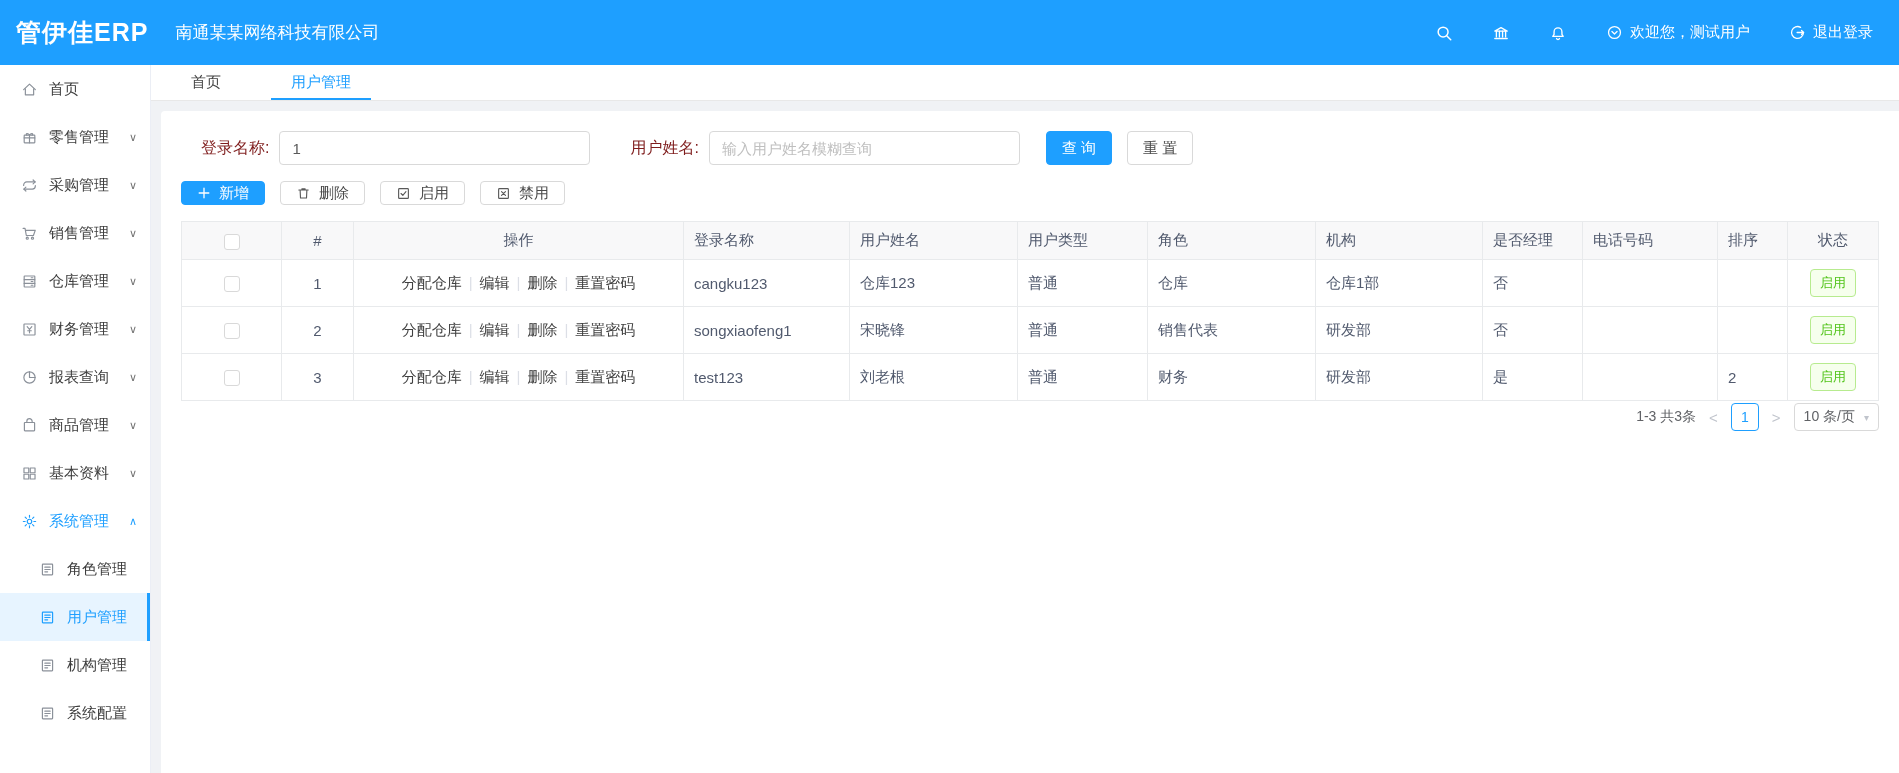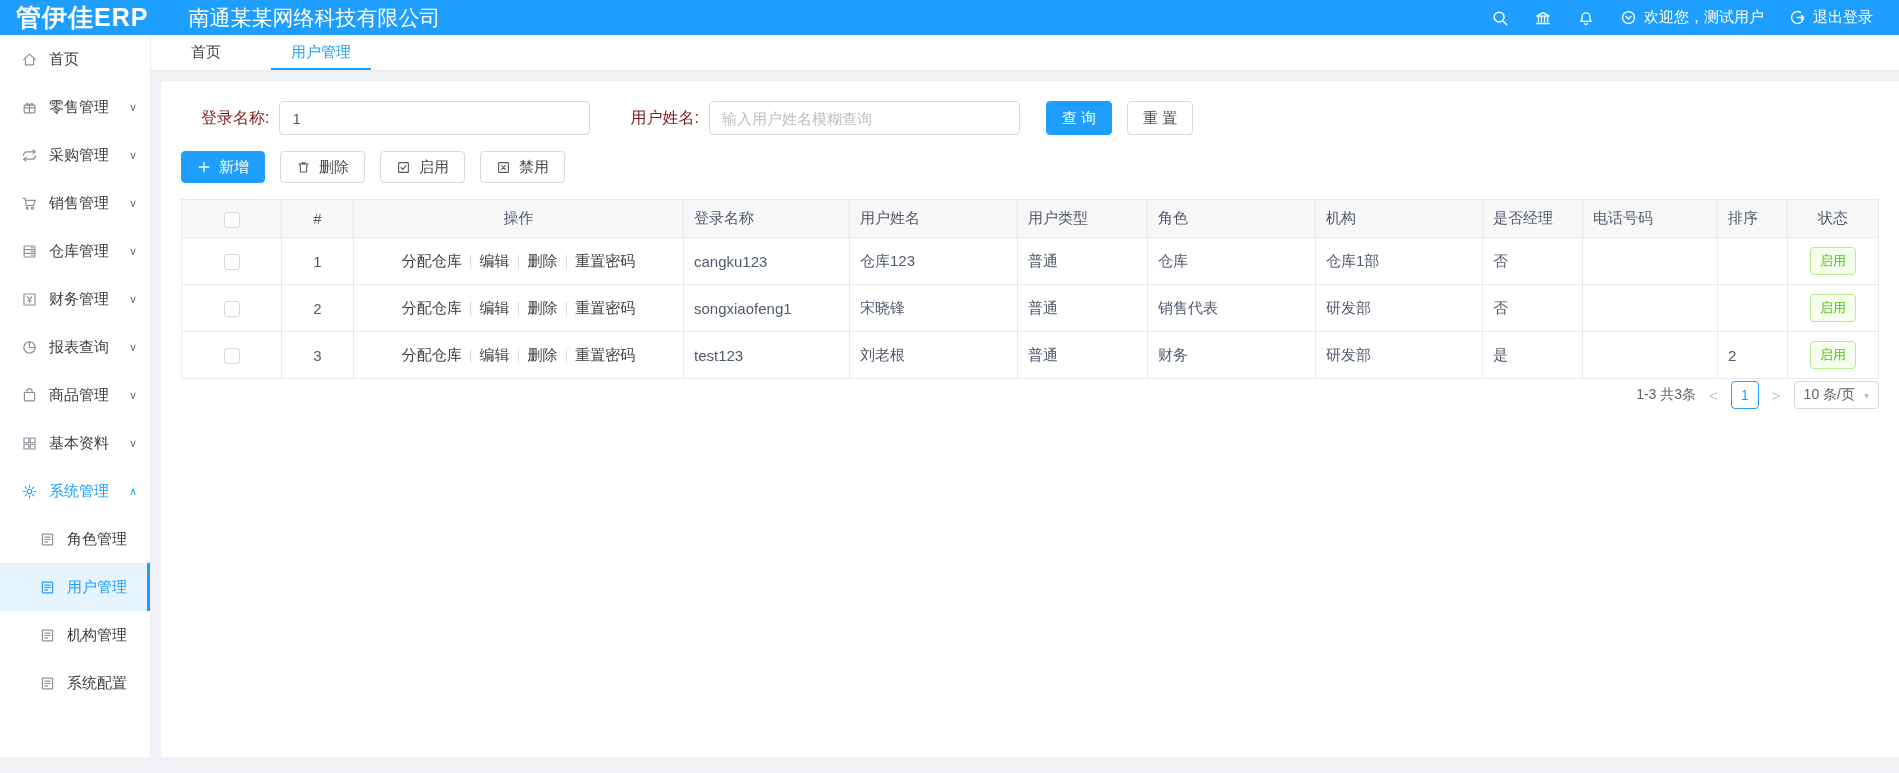--- a/index.html
+++ b/index.html
@@ -5,24 +5,24 @@
 * { box-sizing: border-box; }
 html,body { margin:0; padding:0; }
 body {
   width:1899px; height:773px; overflow:hidden;
   font-family:"Liberation Sans","DejaVu Sans",sans-serif;
   background:#f0f2f5; color:#515a6e;
 }
 svg { display:block; }
 
 
-.topbar { height:35px; background:#1E9FFF; display:flex; align-items:center; color:#fff; padding:0 26px 0 16px; }
+.topbar { height:65px; background:#1E9FFF; display:flex; align-items:center; color:#fff; padding:0 26px 0 16px; }
 .logo { font-size:25px; font-weight:bold; letter-spacing:1px; cursor:pointer; }
-.company { font-size:21px; margin-left:40px; }
-.topbar-right { margin-left:auto; display:flex; align-items:center; gap:25px; font-size:15px; }
+.company { font-size:17px; margin-left:27px; }
+.topbar-right { margin-left:auto; display:flex; align-items:center; gap:39px; font-size:15px; }
 .tb-icon { display:flex; cursor:pointer; }
 .tb-group { display:flex; align-items:center; gap:7px; cursor:pointer; }
 
 
 .layout { display:flex; height:722px; }
 .sidebar { width:151px; flex:none; background:#fff; border-right:1px solid #ebeef5; overflow:hidden; }
 .side-item { height:48px; display:flex; align-items:center; padding:0 13px 0 21px; font-size:15px; color:#3d3d3d; cursor:pointer; }
 .side-icn { color:#8a9099; display:flex; margin-right:11px; flex:none; }
 .side-item.sub { padding-left:39px; }
 .chev { margin-left:auto; color:#737373; font-size:11px; }
@@ -46,21 +46,21 @@
 .inp { height:34px; border:1px solid #d9d9d9; border-radius:4px; padding:0 12px; font-size:15px; color:#595959; width:311px; margin-left:10px; outline:none; font-family:inherit; background:#fff; }
 .inp::placeholder { color:#bfbfbf; }
 .lbl2 { margin-left:40px; }
 .btn { height:34px; border:1px solid #d9d9d9; background:#fff; border-radius:4px; font-size:15px; color:#4a4a4a; padding:0 15px; cursor:pointer; display:inline-flex; align-items:center; gap:8px; font-family:inherit; white-space:nowrap; }
 .btn.primary { background:#1E9FFF; border-color:#1E9FFF; color:#fff; }
 .btn-query { margin-left:26px; min-width:62px; justify-content:center; }
 .btn-reset { margin-left:15px; }
 
 
 .toolbar { margin-top:16px; display:flex; gap:15px; }
-.toolbar .btn { height:32px; }
+.toolbar .btn { height:24px; }
 .toolbar .btn svg { color:#595959; }
 .toolbar .btn.primary svg { color:#fff; }
 
 
 .tbl { margin-top:16px; width:100%; border-collapse:collapse; table-layout:fixed; }
 .tbl th,.tbl td { border:1px solid #e8eaec; font-weight:normal; font-size:15px; color:#515a6e; padding:0 10px; overflow:hidden; white-space:nowrap; }
 .tbl th { height:38px; background:#f8f8f9; }
 .tbl td { height:47px; }
 .center { text-align:center; } .left { text-align:left; }
 .cbx { display:inline-block; width:16px; height:16px; border:1px solid #d9d9d9; border-radius:3px; background:#fff; vertical-align:middle; cursor:pointer; }

